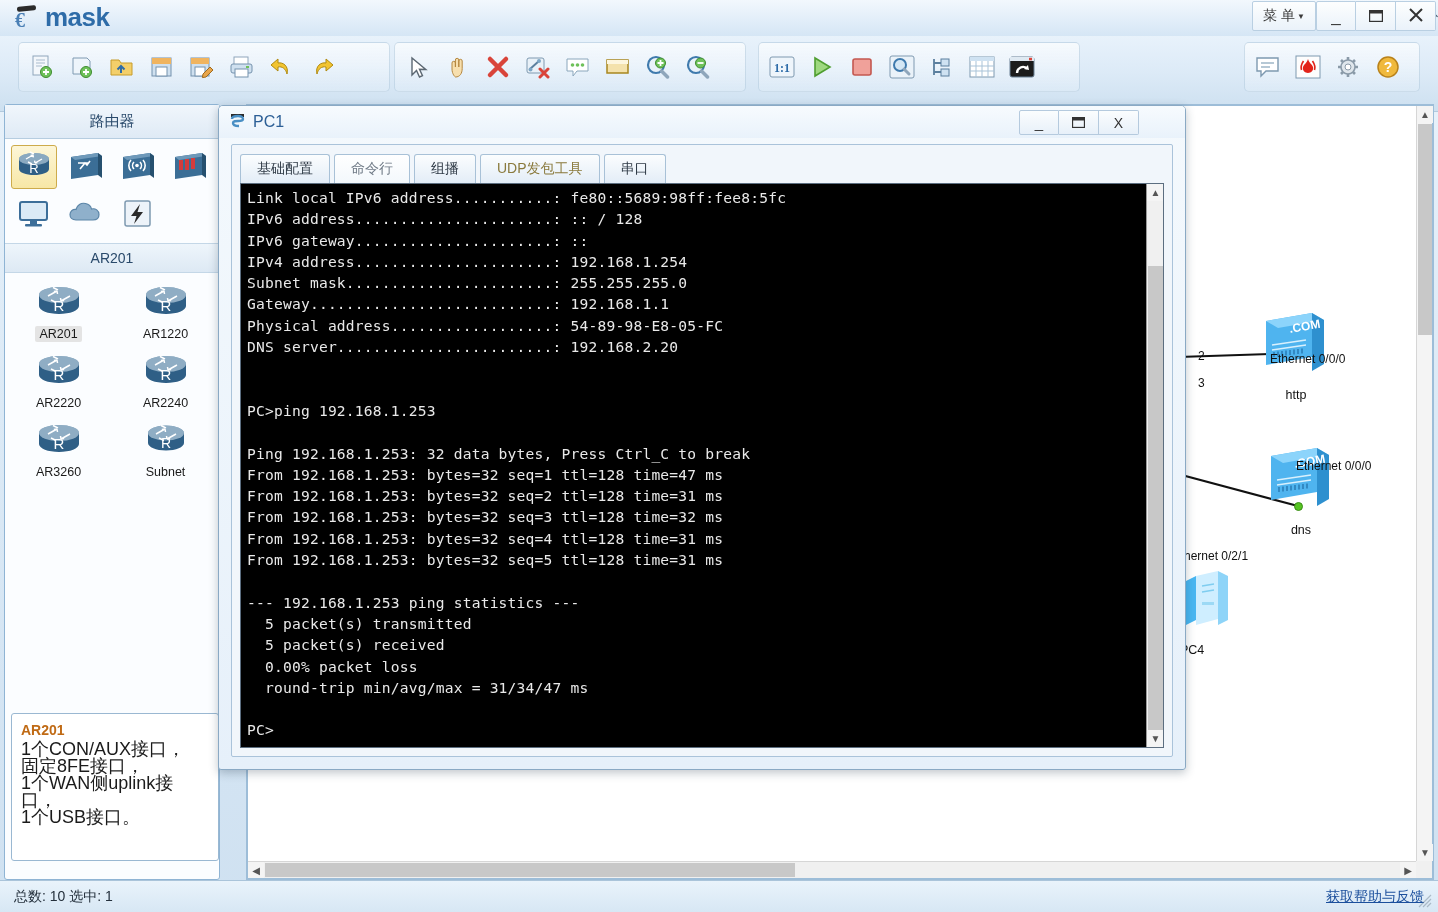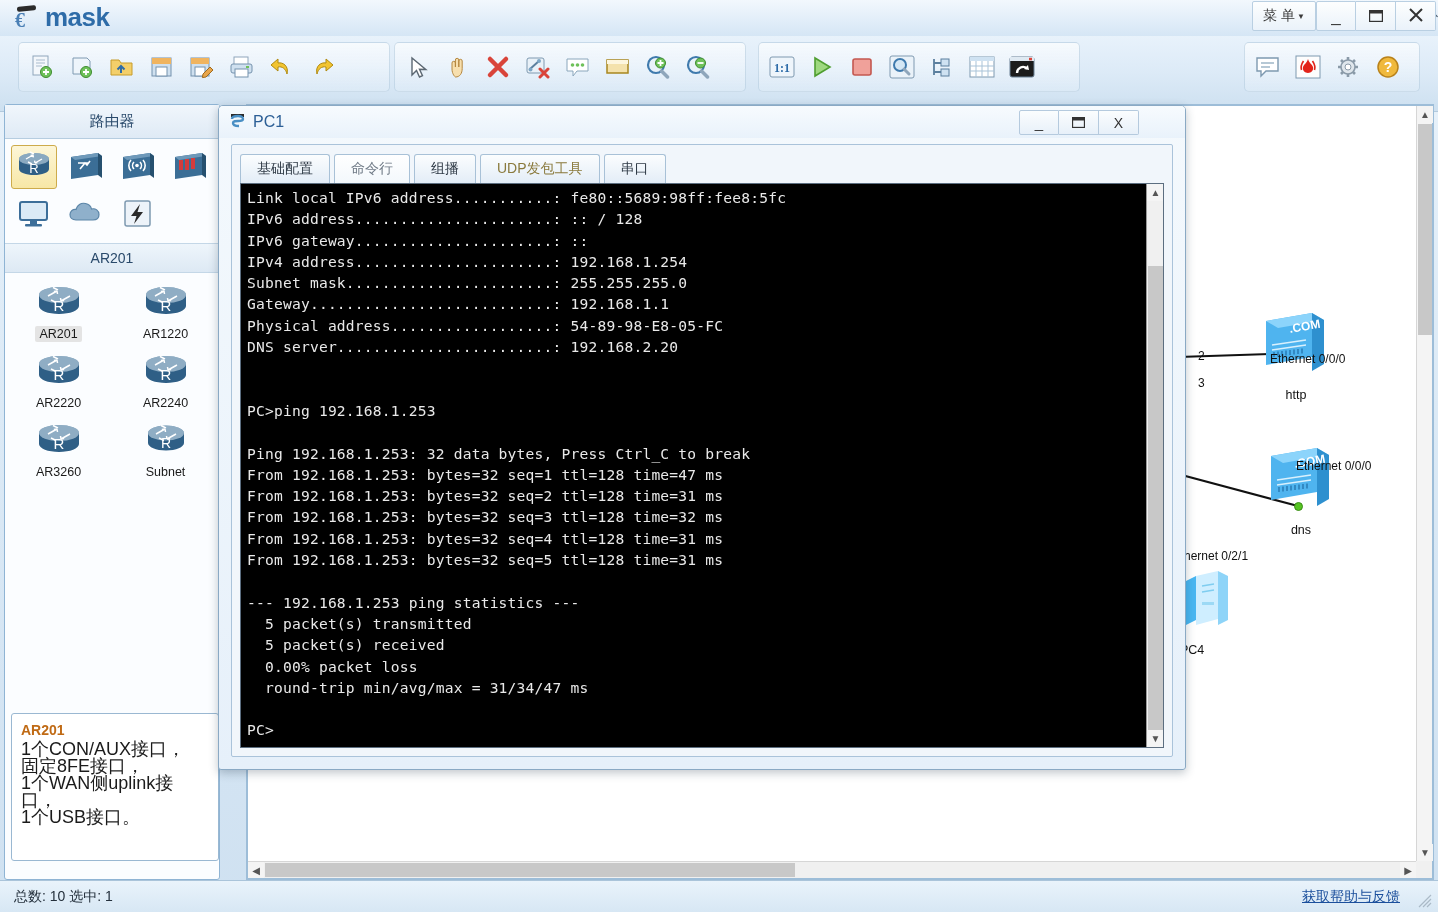--- a/index.html
+++ b/index.html
@@ -156,21 +156,21 @@
 
   
   .statusbar {
     position:absolute; left:0; bottom:0; width:1438px; height:32px;
     background: linear-gradient(180deg,#e9f3fb,#d7e7f4);
     border-top: 1px solid #aac4da;
     display:flex; align-items:center;
   }
   .status-left { margin-left: 14px; font-size: 14px; color: #24303c; }
   .status-right {
-    position:absolute; right: 38px; font-size: 14px; color: #1b4f9c;
+    position:absolute; right: 14px; font-size: 14px; color: #1b4f9c;
     text-decoration: underline;
   }
   .grip { position:absolute; right:6px; bottom:4px; width:14px; height:14px; opacity:.5; }
 
   
   .dialog {
     position:absolute; left:218px; top:105px; width: 968px; height: 665px;
     background: linear-gradient(180deg,#f4f9fd,#e6f0fa);
     border: 1px solid #8aa9c4; border-radius: 5px 5px 3px 3px;
     box-shadow: 0 3px 10px rgba(30,50,70,.28);

